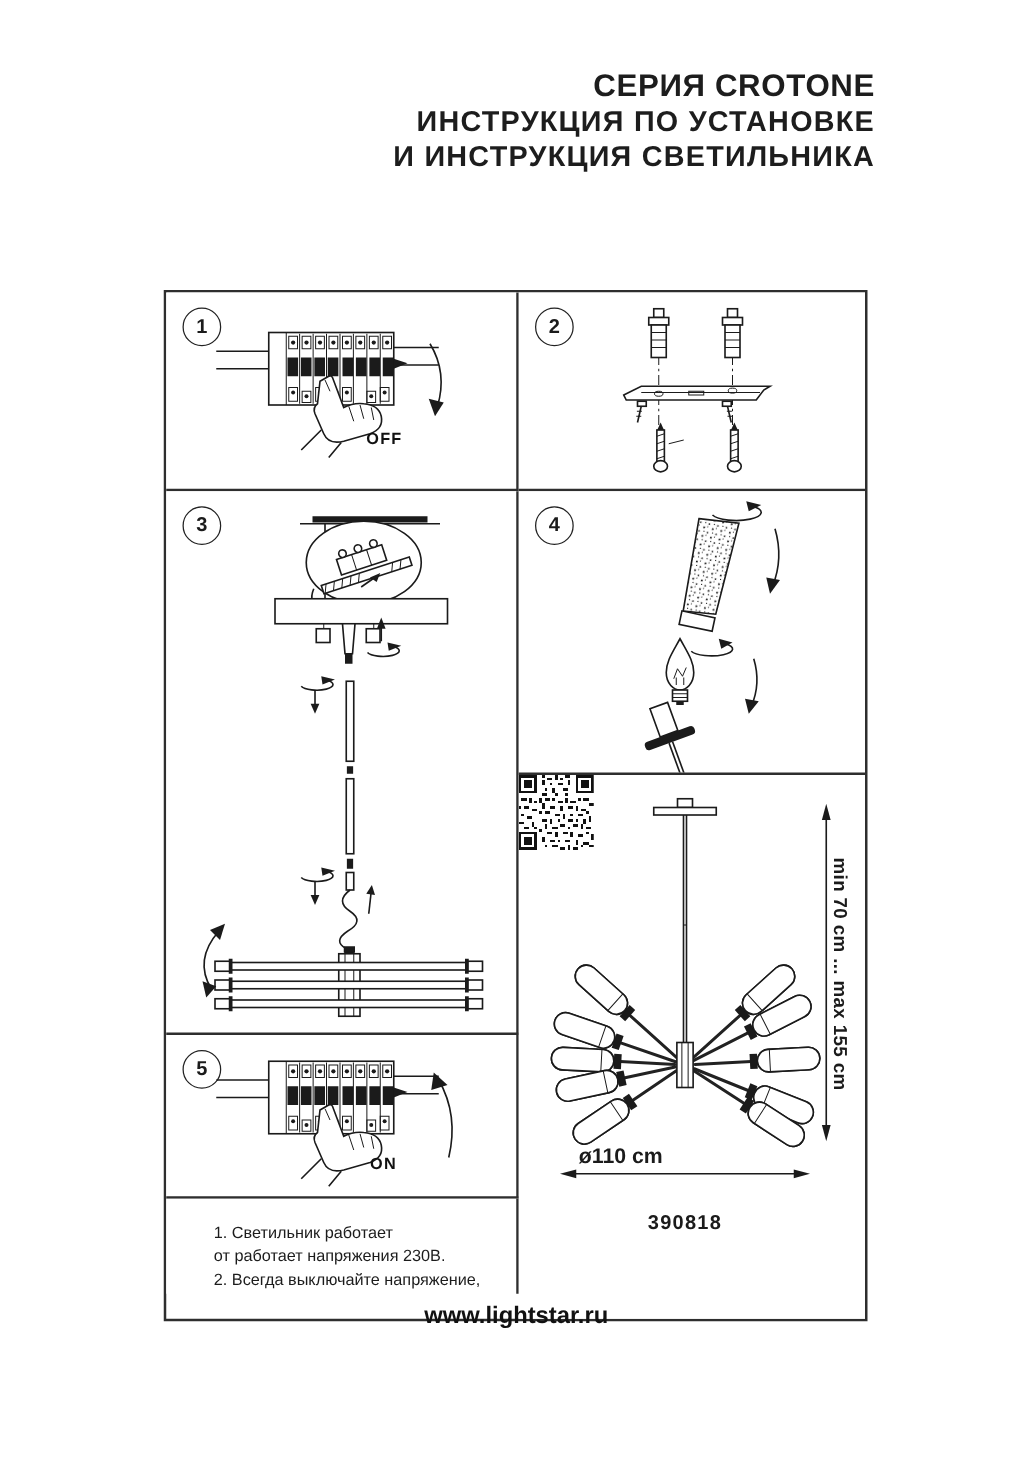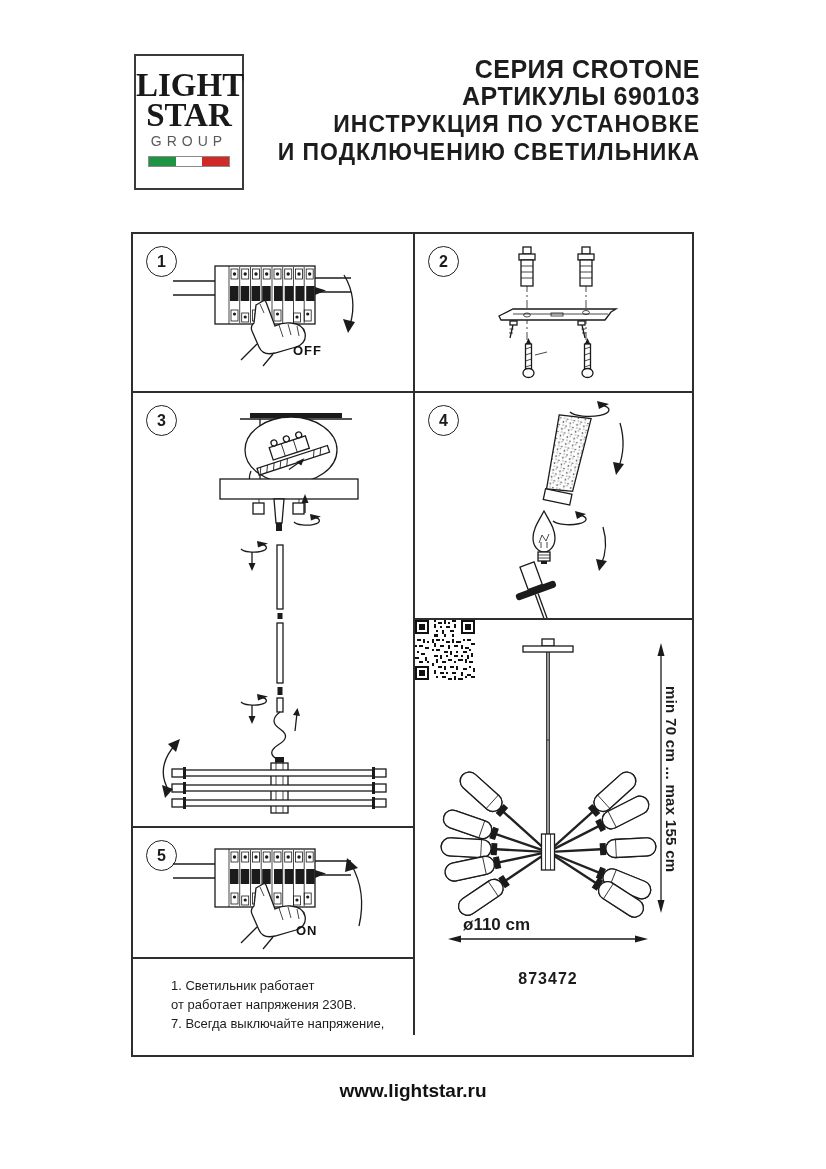--- a/index.html
+++ b/index.html
@@ -38,44 +38,33 @@
   
   .notes{position:absolute;left:0;top:725px;width:280px;height:76px;padding:0;}
   .notes-text{margin:17px 0 0 38px;font-size:13px;line-height:19px;color:#1c1c1c;}
   .dim-height{position:absolute;left:248px;top:34px;height:250px;writing-mode:vertical-rl;
               text-align:center;font-size:15px;font-weight:bold;letter-spacing:.3px;}
   .dim-diameter{position:absolute;left:48px;width:170px;top:295px;text-align:left;
                 font-size:17px;font-weight:bold;}
   .article-number{position:absolute;left:48px;width:170px;top:350px;text-align:center;
                   font-size:16px;font-weight:bold;letter-spacing:1px;}
   .qr{position:absolute;left:100px;top:371px;}
-  .footer{position:absolute;left:0;top:1080px;width:826px;text-align:center;
+  .footer{position:absolute;left:0;top:1042px;width:826px;text-align:center;
           font-size:19px;font-weight:bold;color:#111;}
 </style>
 </head>
 <body>
 
 <div class="page">
 
-  <div class="logo-box">
-    <div class="logo-line first">LIGHT</div>
-    <div class="logo-line">STAR</div>
-    <div class="logo-group">GROUP</div>
-    <div class="logo-flag">
-      <span class="flag-green"></span>
-        <span class="flag-white"></span>
-        <span class="flag-red"></span>
-    </div>
-  </div>
 
   <div class="title-block">
     <div class="title-series">СЕРИЯ CROTONE</div>
-    <div class="title-series">АРТИКУЛЫ 690103</div>
     <div class="title-instr">ИНСТРУКЦИЯ ПО УСТАНОВКЕ</div>
-    <div class="title-instr" style="margin-top:0">И ПОДКЛЮЧЕНИЮ СВЕТИЛЬНИКА</div>
+    <div class="title-instr" style="margin-top:0">И ИНСТРУКЦИЯ СВЕТИЛЬНИКА</div>
   </div>
 
   <div class="grid">
 
     <div class="panel b-r b-b" style="left:0;top:0;width:280px;height:157px">
       <div class="step-badge">1</div>
       <svg width="280" height="157" viewBox="0 0 280 157">
         <line class="ln" x1="40" y1="47" x2="82" y2="47"></line>
           <line class="ln" x1="40" y1="61" x2="82" y2="61"></line>
         <line class="ln" x1="182" y1="44" x2="218" y2="44"></line>
@@ -406,21 +395,21 @@
           <polygon class="blk" points="214,30 212,44 225,40"></polygon>
         </g>
       </svg>
       <span class="switch-label" style="left:163px;top:95px">ON</span>
     </div>
 
     <div class="panel b-r notes">
       <div class="notes-text">
         <div>1. Светильник работает</div>
         <div>от работает напряжения 230В.</div>
-        <div>7. Всегда выключайте напряжение,</div>
+        <div>2. Всегда выключайте напряжение,</div>
       </div>
     </div>
 
     <div class="panel" style="left:282px;top:386px;width:277px;height:435px">
       <svg width="277" height="435" viewBox="0 0 277 435">
         <defs>
           <pattern id="sp7" width="6" height="6" patternUnits="userSpaceOnUse">
             <circle class="blk" cx="1.3" cy="1.8" r="0.8"></circle>
               <circle class="blk" cx="4.4" cy="4.8" r="0.7"></circle>
             <circle class="blk" cx="3.8" cy="0.7" r="0.5"></circle>
@@ -519,21 +508,21 @@
           <polygon class="blk" points="246,293 242.5,280 249.5,280"></polygon>
         </g>
         <g>
           <line class="ln" x1="40" y1="319" x2="226" y2="319"></line>
           <polygon class="blk" points="33,319 46,315.5 46,322.5"></polygon>
           <polygon class="blk" points="233,319 220,315.5 220,322.5"></polygon>
         </g>
       </svg>
       <span class="dim-height">min 70 cm ... max 155 cm</span>
       <span class="dim-diameter">ø110 cm</span>
-      <span class="article-number">873472</span>
+      <span class="article-number">390818</span>
       <svg class="qr" width="60" height="60" viewBox="0 0 29 29" shape-rendering="crispEdges">
         <rect x="0" y="0" width="29" height="29" fill="#fff"></rect>
         <g fill="#111">
           <rect x="0" y="0" width="7" height="7"></rect>
             <rect x="1" y="1" width="5" height="5" fill="#fff"></rect>
             <rect x="2" y="2" width="3" height="3"></rect>
           <rect x="22" y="0" width="7" height="7"></rect>
             <rect x="23" y="1" width="5" height="5" fill="#fff"></rect>
             <rect x="24" y="2" width="3" height="3"></rect>
           <rect x="0" y="22" width="7" height="7"></rect>

